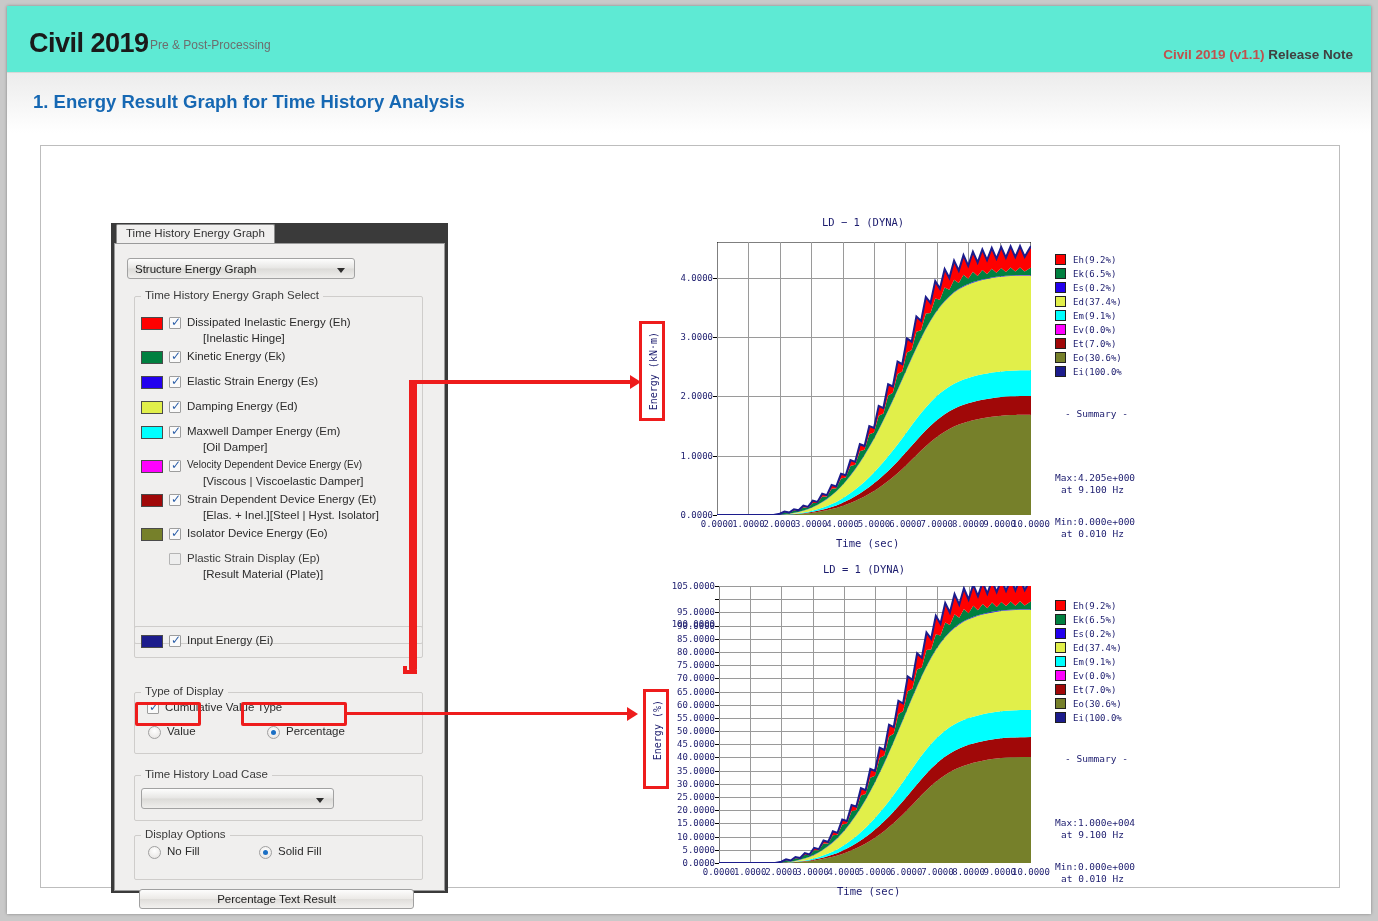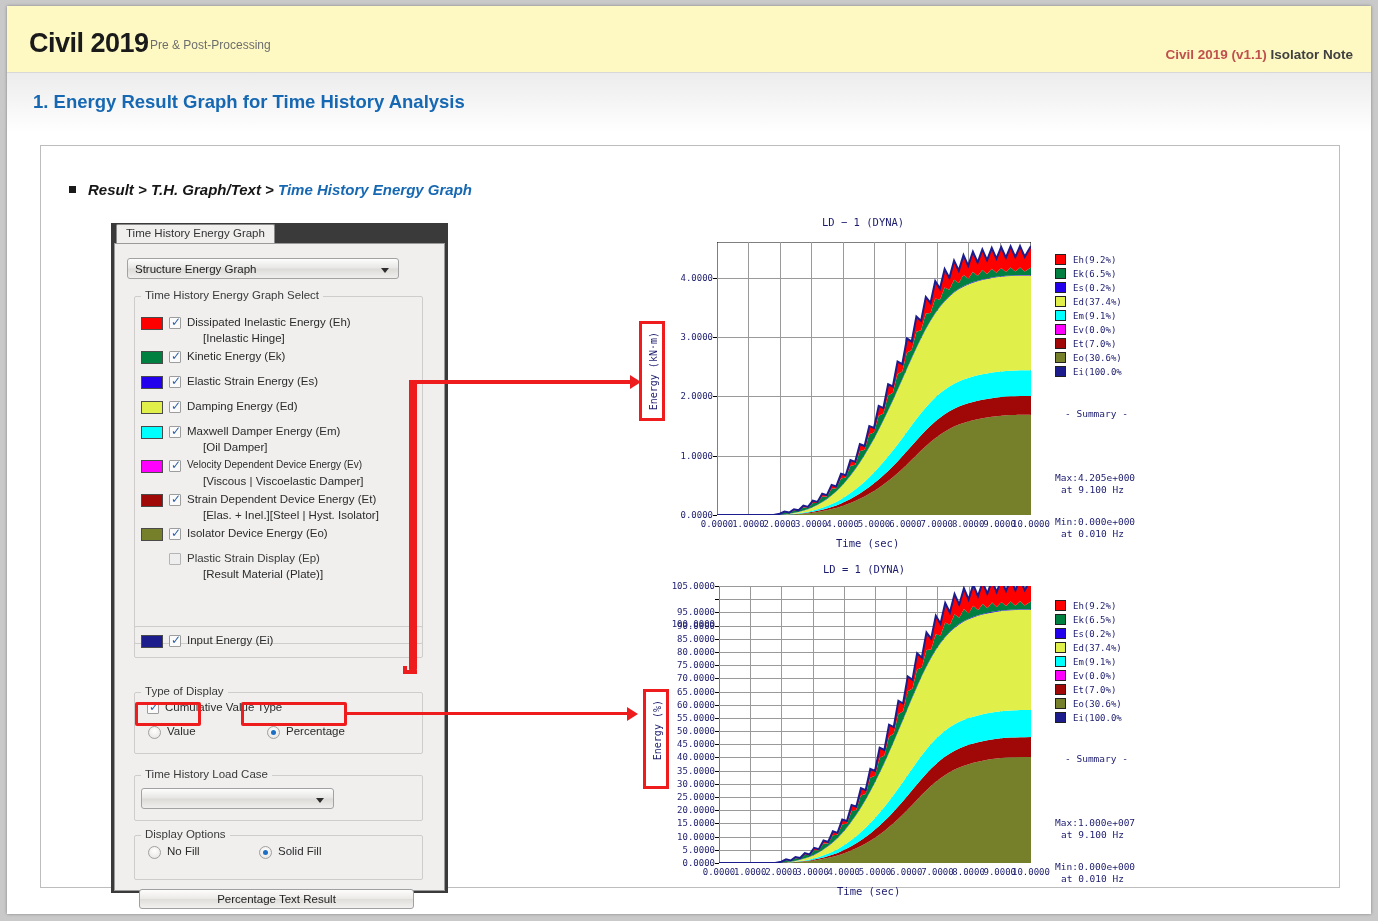--- a/index.html
+++ b/index.html
@@ -9,21 +9,21 @@
     background:#c9c9c9;
     font-family:"Liberation Sans", sans-serif;
     overflow:hidden;
   }
   .page {
     position:absolute; left:7px; top:6px; width:1364px; height:908px;
     background:#ffffff;
     box-shadow:0 0 3px rgba(0,0,0,.35);
   }
   
-  .hdr { position:relative; height:74px; background:#fef9c3; }
+  .hdr { position:relative; height:74px; background:#5eead4; }
   .hdr-title { position:absolute; left:22px; top:22px; font-size:27px; font-weight:bold;
                color:#1a1a1a; letter-spacing:-0.5px; font-family:"Liberation Sans",sans-serif; }
   .hdr-sub { position:absolute; left:143px; top:32px; font-size:12px; color:#6d6d6d; }
   .hdr-right { position:absolute; right:18px; top:41px; font-size:13.5px; font-weight:bold; }
   .hdr-right .rn-a { color:#c0504d; }
   .hdr-right .rn-b { color:#404040; }
   .hdr-rule { position:absolute; left:0; right:0; top:66px; height:1px; background:#d8d8d8; }
 
   
   .band {
@@ -110,41 +110,38 @@
 </style>
 </head>
 <body>
 
 <div class="page">
 
   <div class="hdr">
     <div class="hdr-title">Civil 2019</div>
     <div class="hdr-sub">Pre &amp; Post-Processing</div>
     <div class="hdr-right">
-      <span class="rn-a">Civil 2019 (v1.1)</span><span class="rn-b"> Isolator Note</span>
+      <span class="rn-a">Civil 2019 (v1.1)</span><span class="rn-b"> Release Note</span>
     </div>
     <div class="hdr-rule"></div>
   </div>
 
   <div class="band"></div>
   <div class="band-title">1. Energy Result Graph for Time History Analysis</div>
 
   <div class="card"></div>
 
-  <div class="crumb">
-    <span class="bullet"></span><span class="dark">Result &gt; T.H. Graph/Text &gt; </span><span class="blue">Time History Energy Graph</span>
-  </div>
 
   <div class="dlg">
     <div class="dlg-tabrow">
       <div class="dlg-tab">Time History Energy Graph</div>
     </div>
     <div class="dlg-body">
 
-      <div class="combo" style="left:12px; top:14px; width:272px; height:21px;">
+      <div class="combo" style="left:12px; top:14px; width:228px; height:21px;">
         <span class="ctext">Structure Energy Graph</span>
         <span class="arrow"></span>
       </div>
 
       <div class="grp" style="left:19px; top:52px; width:289px; height:348px;"></div>
       <div class="grp-lbl" style="left:26px; top:45px;">Time History Energy Graph Select</div>
 
       <div id="select-items">
           <div class="swatch" style="left: 26px; top: 73px; background: rgb(255, 0, 0);"></div>
           <div class="cb on" style="left: 54px; top: 73px;"></div>
@@ -417,20 +414,20 @@
         <div class="lgd" style="left: 446px; top: 94px;">Em(9.1%)</div>
         <div class="lgd-sw" style="left: 428px; top: 107px; background: rgb(255, 0, 255);"></div>
         <div class="lgd" style="left: 446px; top: 108px;">Ev(0.0%)</div>
         <div class="lgd-sw" style="left: 428px; top: 121px; background: rgb(160, 8, 8);"></div>
         <div class="lgd" style="left: 446px; top: 122px;">Et(7.0%)</div>
         <div class="lgd-sw" style="left: 428px; top: 135px; background: rgb(118, 128, 42);"></div>
         <div class="lgd" style="left: 446px; top: 136px;">Eo(30.6%)</div>
         <div class="lgd-sw" style="left: 428px; top: 149px; background: rgb(28, 28, 140);"></div>
         <div class="lgd" style="left: 446px; top: 150px;">Ei(100.0%</div>
         <div class="summ" style="left: 438px; top: 190px;">-  Summary  -</div>
-        <div class="summ" style="left: 428px; top: 254px;">Max:1.000e+007</div>
+        <div class="summ" style="left: 428px; top: 254px;">Max:1.000e+004</div>
         <div class="summ" style="left: 434px; top: 266px;">at   9.100 Hz</div>
         <div class="summ" style="left: 428px; top: 298px;">Min:0.000e+000</div>
         <div class="summ" style="left: 434px; top: 310px;">at   0.010 Hz</div>
       </div>
     </div>
 
 </div>
 
 </body></html>

